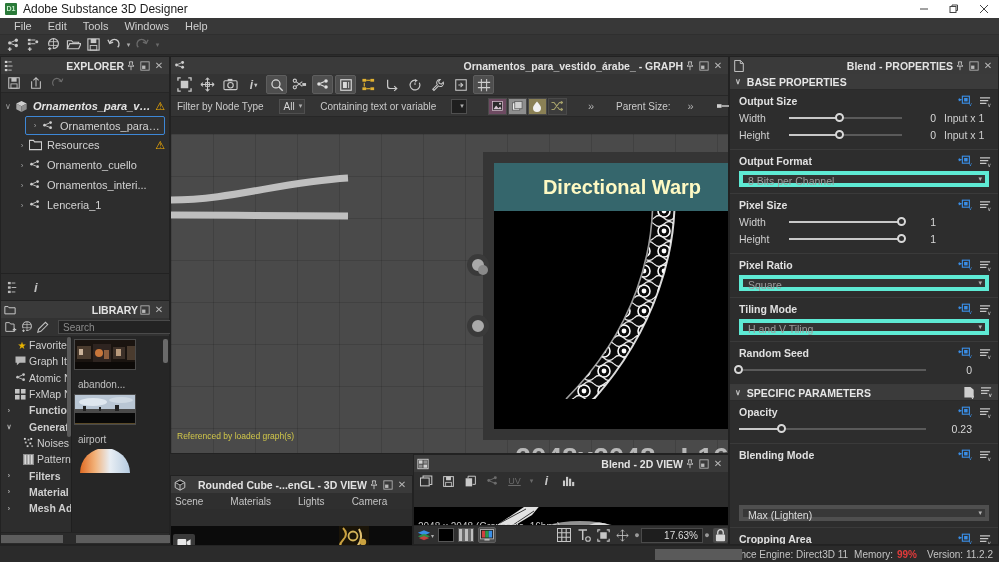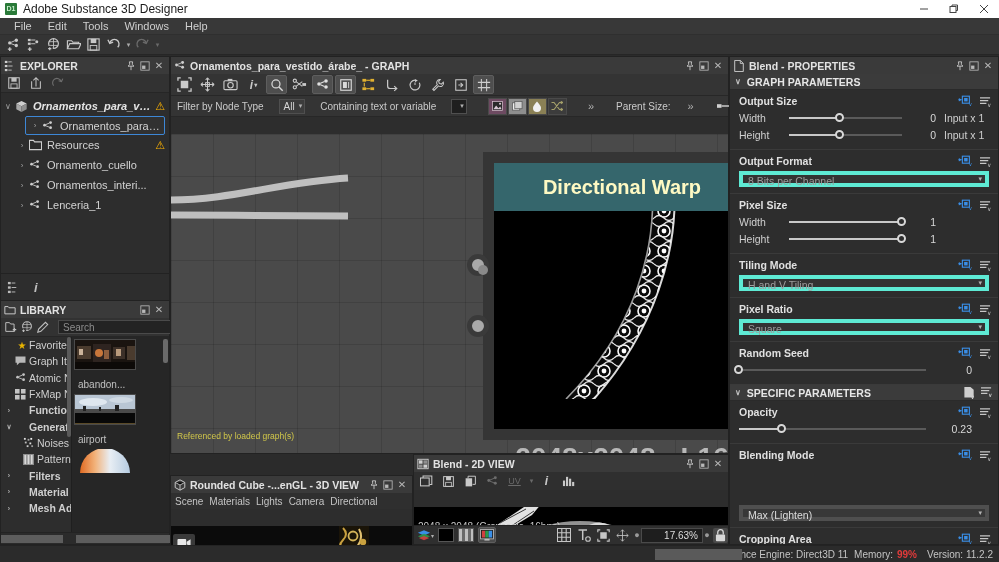--- a/index.html
+++ b/index.html
@@ -50,21 +50,21 @@
     margin-right: 2px; color: #c9c9c9;
   }
   .tbicon.dim { color: #6a6a6a; text-decoration: underline; }
   .tbcaret { font-size: 7px; width: 9px; text-align: center; color: #aaa; }
   .tbcaret.dim { color: #6a6a6a; }
 
   
   .panel { position: absolute; background: #2d2d2d; border: 1px solid #222; }
   .panel-title {
     height: 17px; background: #3a3a3a; display: flex; align-items: center;
-    padding: 0 3px; font-size: 10.5px; color: #e2e2e2; font-weight: bold;
+    padding: 0 3px; font-size: 10.5px; color: #e2e2e2; font-weight: bold; text-align: right;
   }
   .panel-title .ptxt { margin-left: 4px; flex: 1; overflow: hidden; white-space: nowrap; }
   .panel-title .pbtn {
     width: 14px; height: 15px; display: flex; align-items: center; justify-content: center;
     color: #b8b8b8; font-size: 10px; font-weight: normal;
   }
   .panel-body { position: absolute; top: 17px; left: 0; right: 0; bottom: 0; background: #2d2d2d; }
 
   
   #explorer { left: 0; top: 56px; width: 170px; height: 218px; }
@@ -205,21 +205,21 @@
   .port.in1::after {
     content: ''; position: absolute; left: 6px; top: 6px; width: 10px; height: 10px;
     background: #8a8a8a; border-radius: 50%;
   }
   .port.in2 { width: 22px; height: 22px; left: -16px; top: 163px; }
 
   
   #view3d { left: 170px; top: 475px; width: 243px; height: 91px; }
   .v3-menu {
     height: 16px; background: #2f2f2f; display: flex; align-items: center;
-    padding-left: 4px; gap: 6px; font-size: 10px; color: #c4c4c4;
+    padding-left: 4px; gap: 27px; font-size: 10px; color: #c4c4c4;
   }
   .v3-canvas { position: absolute; top: 33px; left: 0; right: 0; bottom: 19px; background: #0a0a0a; overflow: hidden; }
   .v3-cam {
     position: absolute; left: 2px; top: 8px; width: 22px; height: 18px;
     background: #3a3a3a; display: flex; align-items: center; justify-content: center;
     color: #ddd; font-size: 10px; border-radius: 2px;
   }
   .v3-bottom {
     position: absolute; left: 0; right: 0; bottom: 0; height: 19px; background: #2f2f2f;
     display: flex; align-items: center; padding-left: 3px; border-top: 1px solid #242424;
@@ -1177,21 +1177,21 @@
         <svg width="10" height="10" viewBox="0 0 12 12">
             <rect x="1" y="1" width="10" height="10" fill="none" stroke="#b8b8b8" stroke-width="1"></rect>
             <rect x="2.5" y="5.5" width="4" height="4" fill="#b8b8b8"></rect>
           </svg>
       </span>
       <span class="pbtn">✕</span>
     </div>
     <div class="prop-scroll" id="props-root">
         <div class="section-head">
           <span class="sc">∨</span>
-          <span>GRAPH PARAMETERS</span>
+          <span>BASE PROPERTIES</span>
         </div>
         <div class="pgroup">
           <div class="pgroup-head">
             <span class="pgroup-title">Output Size</span>
             <span class="pgroup-icons">
               <span class="link-ic">
                 <svg width="14" height="12" viewBox="0 0 16 13">
                   <path d="M0.5 5 H4" stroke="#3a8ee6" stroke-width="1.4"></path>
                   <path d="M1 3 L4 5 L1 7 z" fill="#3a8ee6"></path>
                   <rect x="5" y="1" width="8" height="8" fill="none" stroke="#3a8ee6" stroke-width="1.3"></rect>
@@ -1291,20 +1291,46 @@
               <span class="track"></span>
               <span class="fill" style="width:100%"></span>
               <span class="knob" style="left:100%"></span>
             </span>
             <span class="pval">1</span>
             <span class="psecond"></span>
           </div>
         </div>
         <div class="pgroup">
           <div class="pgroup-head">
+            <span class="pgroup-title">Pixel Ratio</span>
+            <span class="pgroup-icons">
+              <span class="link-ic">
+                <svg width="14" height="12" viewBox="0 0 16 13">
+                  <path d="M0.5 5 H4" stroke="#3a8ee6" stroke-width="1.4"></path>
+                  <path d="M1 3 L4 5 L1 7 z" fill="#3a8ee6"></path>
+                  <rect x="5" y="1" width="8" height="8" fill="none" stroke="#3a8ee6" stroke-width="1.3"></rect>
+                  <rect x="7" y="3" width="4" height="4" fill="#3a8ee6"></rect>
+                  <text x="12" y="12.5" fill="#3a8ee6" font-size="6">∨</text>
+                </svg>
+              </span>
+              <span class="ham-ic">
+                <svg width="13" height="11" viewBox="0 0 14 12">
+                  <path d="M1 2 H12 M1 5 H10 M1 8 H8" stroke="#c6c6c6" stroke-width="1.3"></path>
+                  <text x="9" y="11.5" fill="#c6c6c6" font-size="6">∨</text>
+                </svg>
+              </span>
+            </span>
+          </div>
+          <div class="pcombo">
+            <span>Square</span>
+            <span class="cv">▾</span>
+          </div>
+        </div>
+        <div class="pgroup">
+          <div class="pgroup-head">
             <span class="pgroup-title">Tiling Mode</span>
             <span class="pgroup-icons">
               <span class="link-ic">
                 <svg width="14" height="12" viewBox="0 0 16 13">
                   <path d="M0.5 5 H4" stroke="#3a8ee6" stroke-width="1.4"></path>
                   <path d="M1 3 L4 5 L1 7 z" fill="#3a8ee6"></path>
                   <rect x="5" y="1" width="8" height="8" fill="none" stroke="#3a8ee6" stroke-width="1.3"></rect>
                   <rect x="7" y="3" width="4" height="4" fill="#3a8ee6"></rect>
                   <text x="12" y="12.5" fill="#3a8ee6" font-size="6">∨</text>
                 </svg>
@@ -1312,46 +1338,20 @@
               <span class="ham-ic">
                 <svg width="13" height="11" viewBox="0 0 14 12">
                   <path d="M1 2 H12 M1 5 H10 M1 8 H8" stroke="#c6c6c6" stroke-width="1.3"></path>
                   <text x="9" y="11.5" fill="#c6c6c6" font-size="6">∨</text>
                 </svg>
               </span>
             </span>
           </div>
           <div class="pcombo">
             <span>H and V Tiling</span>
-            <span class="cv">▾</span>
-          </div>
-        </div>
-        <div class="pgroup">
-          <div class="pgroup-head">
-            <span class="pgroup-title">Pixel Ratio</span>
-            <span class="pgroup-icons">
-              <span class="link-ic">
-                <svg width="14" height="12" viewBox="0 0 16 13">
-                  <path d="M0.5 5 H4" stroke="#3a8ee6" stroke-width="1.4"></path>
-                  <path d="M1 3 L4 5 L1 7 z" fill="#3a8ee6"></path>
-                  <rect x="5" y="1" width="8" height="8" fill="none" stroke="#3a8ee6" stroke-width="1.3"></rect>
-                  <rect x="7" y="3" width="4" height="4" fill="#3a8ee6"></rect>
-                  <text x="12" y="12.5" fill="#3a8ee6" font-size="6">∨</text>
-                </svg>
-              </span>
-              <span class="ham-ic">
-                <svg width="13" height="11" viewBox="0 0 14 12">
-                  <path d="M1 2 H12 M1 5 H10 M1 8 H8" stroke="#c6c6c6" stroke-width="1.3"></path>
-                  <text x="9" y="11.5" fill="#c6c6c6" font-size="6">∨</text>
-                </svg>
-              </span>
-            </span>
-          </div>
-          <div class="pcombo">
-            <span>Square</span>
             <span class="cv">▾</span>
           </div>
         </div>
         <div class="pgroup">
           <div class="pgroup-head">
             <span class="pgroup-title">Random Seed</span>
             <span class="pgroup-icons">
               <span class="link-ic">
                 <svg width="14" height="12" viewBox="0 0 16 13">
                   <path d="M0.5 5 H4" stroke="#3a8ee6" stroke-width="1.4"></path>

